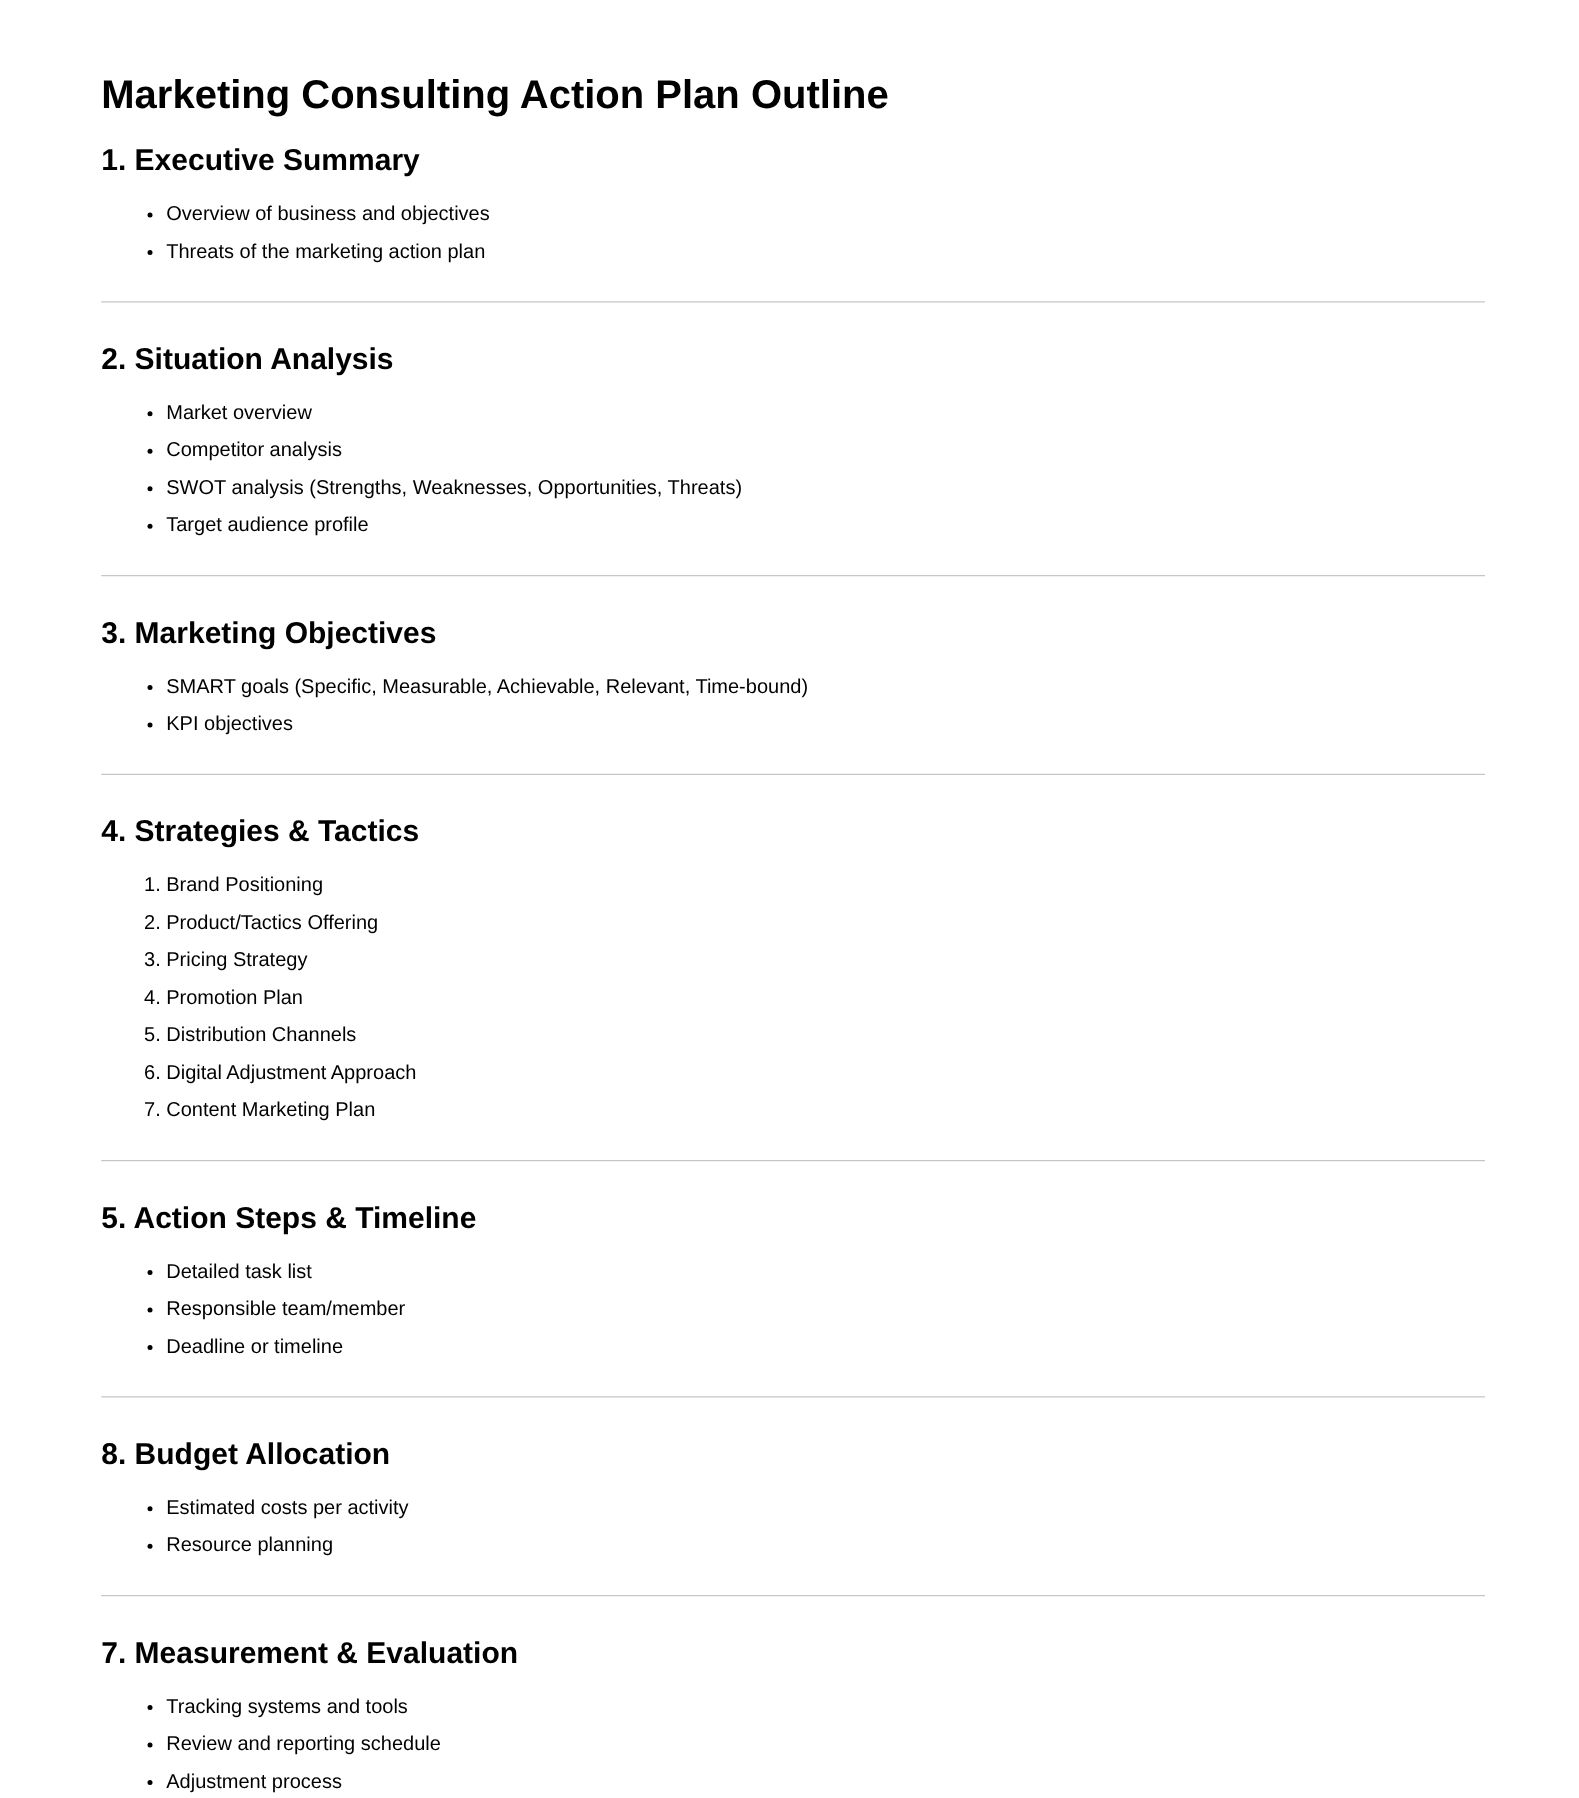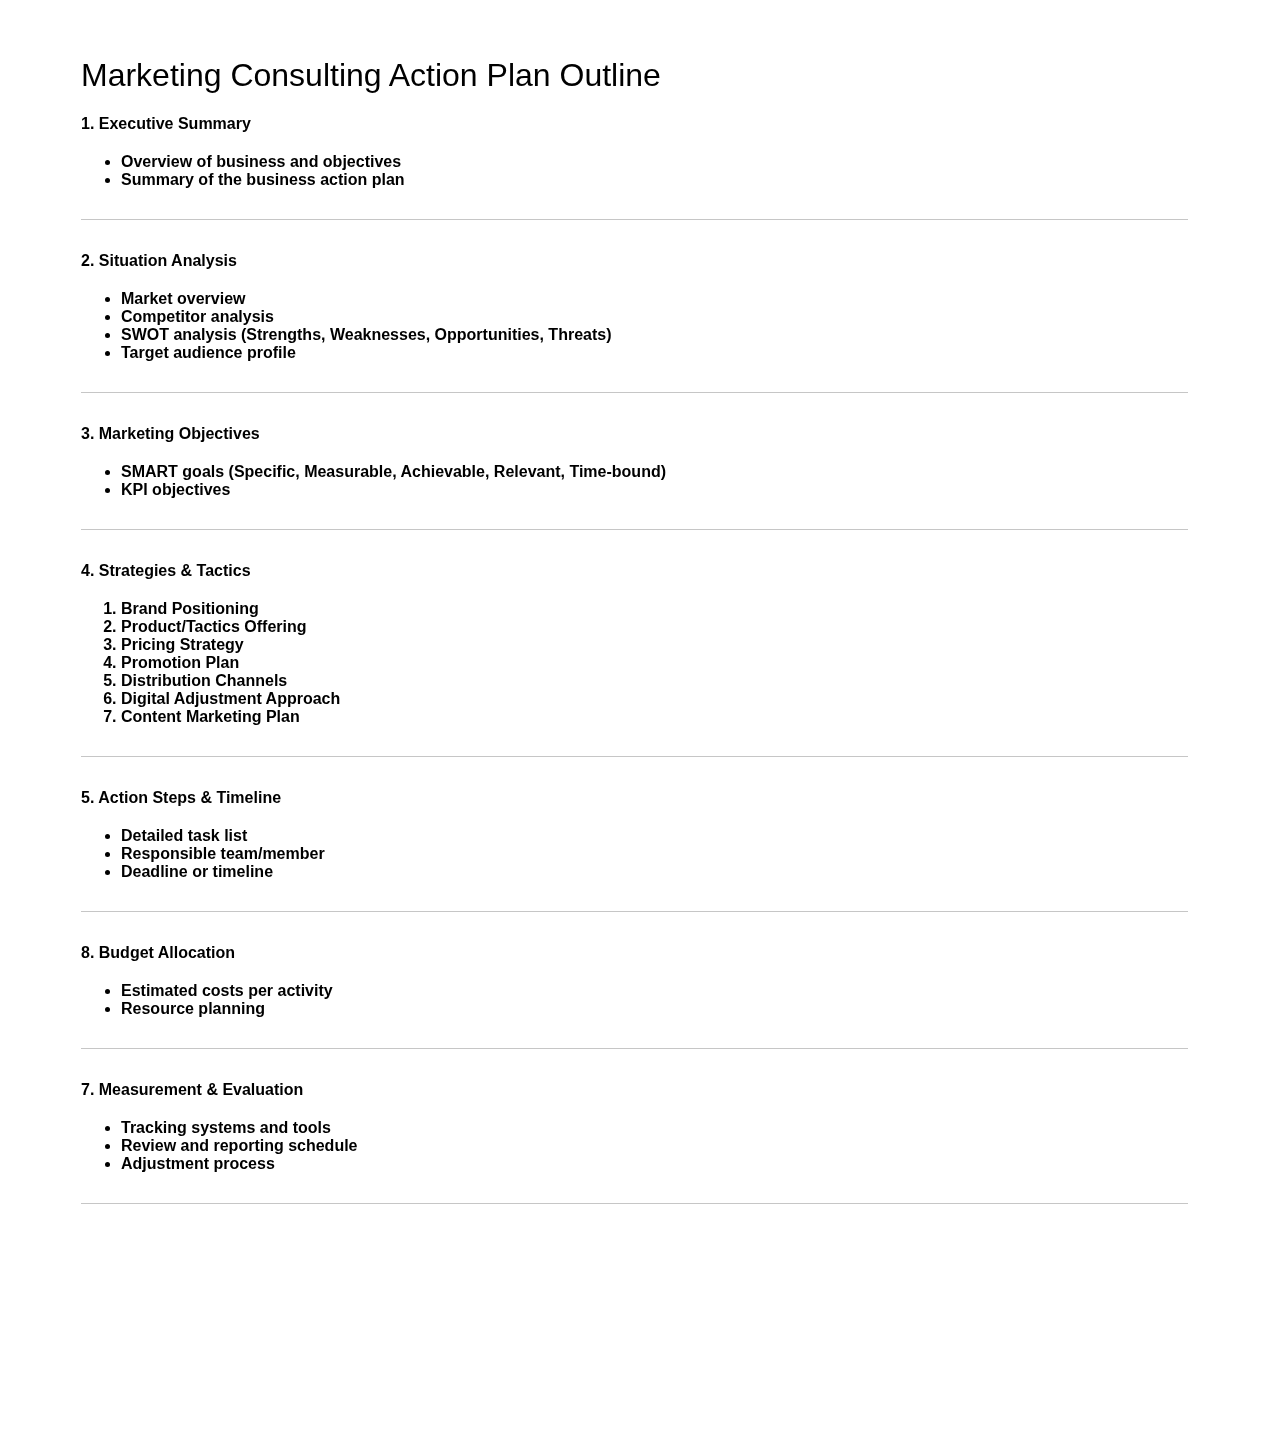--- a/index.html
+++ b/index.html
@@ -11,55 +11,54 @@
     box-sizing: border-box;
     width: 1263px;
     min-height: 1438px;
     font-family: "Liberation Sans", sans-serif;
     font-size: 16px;
     color: #000000;
     line-height: normal;
   }
   h1 {
     font-size: 32px;
-    font-weight: normal;
+    font-weight: bold;
     margin: 21px 0;
   }
   h2 {
-    font-size: 16px;
+    font-size: 24px;
     font-weight: bold;
     margin: 20px 0;
   }
   ul, ol {
     margin: 16px 0;
     padding-left: 40px;
   }
   li {
-    margin: 0;
+    margin: 12px;
     padding: 0;
-    font-weight: bold;
   }
   hr {
     border: none;
     border-top: 1px solid #c6c6c6;
     height: 0;
     margin: 30px 0 32px 0;
   }
 </style>
 </head>
 <body>
 
 <main>
   <h1>Marketing Consulting Action Plan Outline</h1>
   <div id="sections">
       <section>
         <h2>1. Executive Summary</h2>
         <ul>
           <li>Overview of business and objectives</li>
-          <li>Summary of the business action plan</li>
+          <li>Threats of the marketing action plan</li>
         </ul>
         <hr style="border-top-color: rgb(198, 198, 198);">
       </section>
       <section>
         <h2>2. Situation Analysis</h2>
         <ul>
           <li>Market overview</li>
           <li>Competitor analysis</li>
           <li>SWOT analysis (Strengths, Weaknesses, Opportunities, Threats)</li>
           <li>Target audience profile</li>

